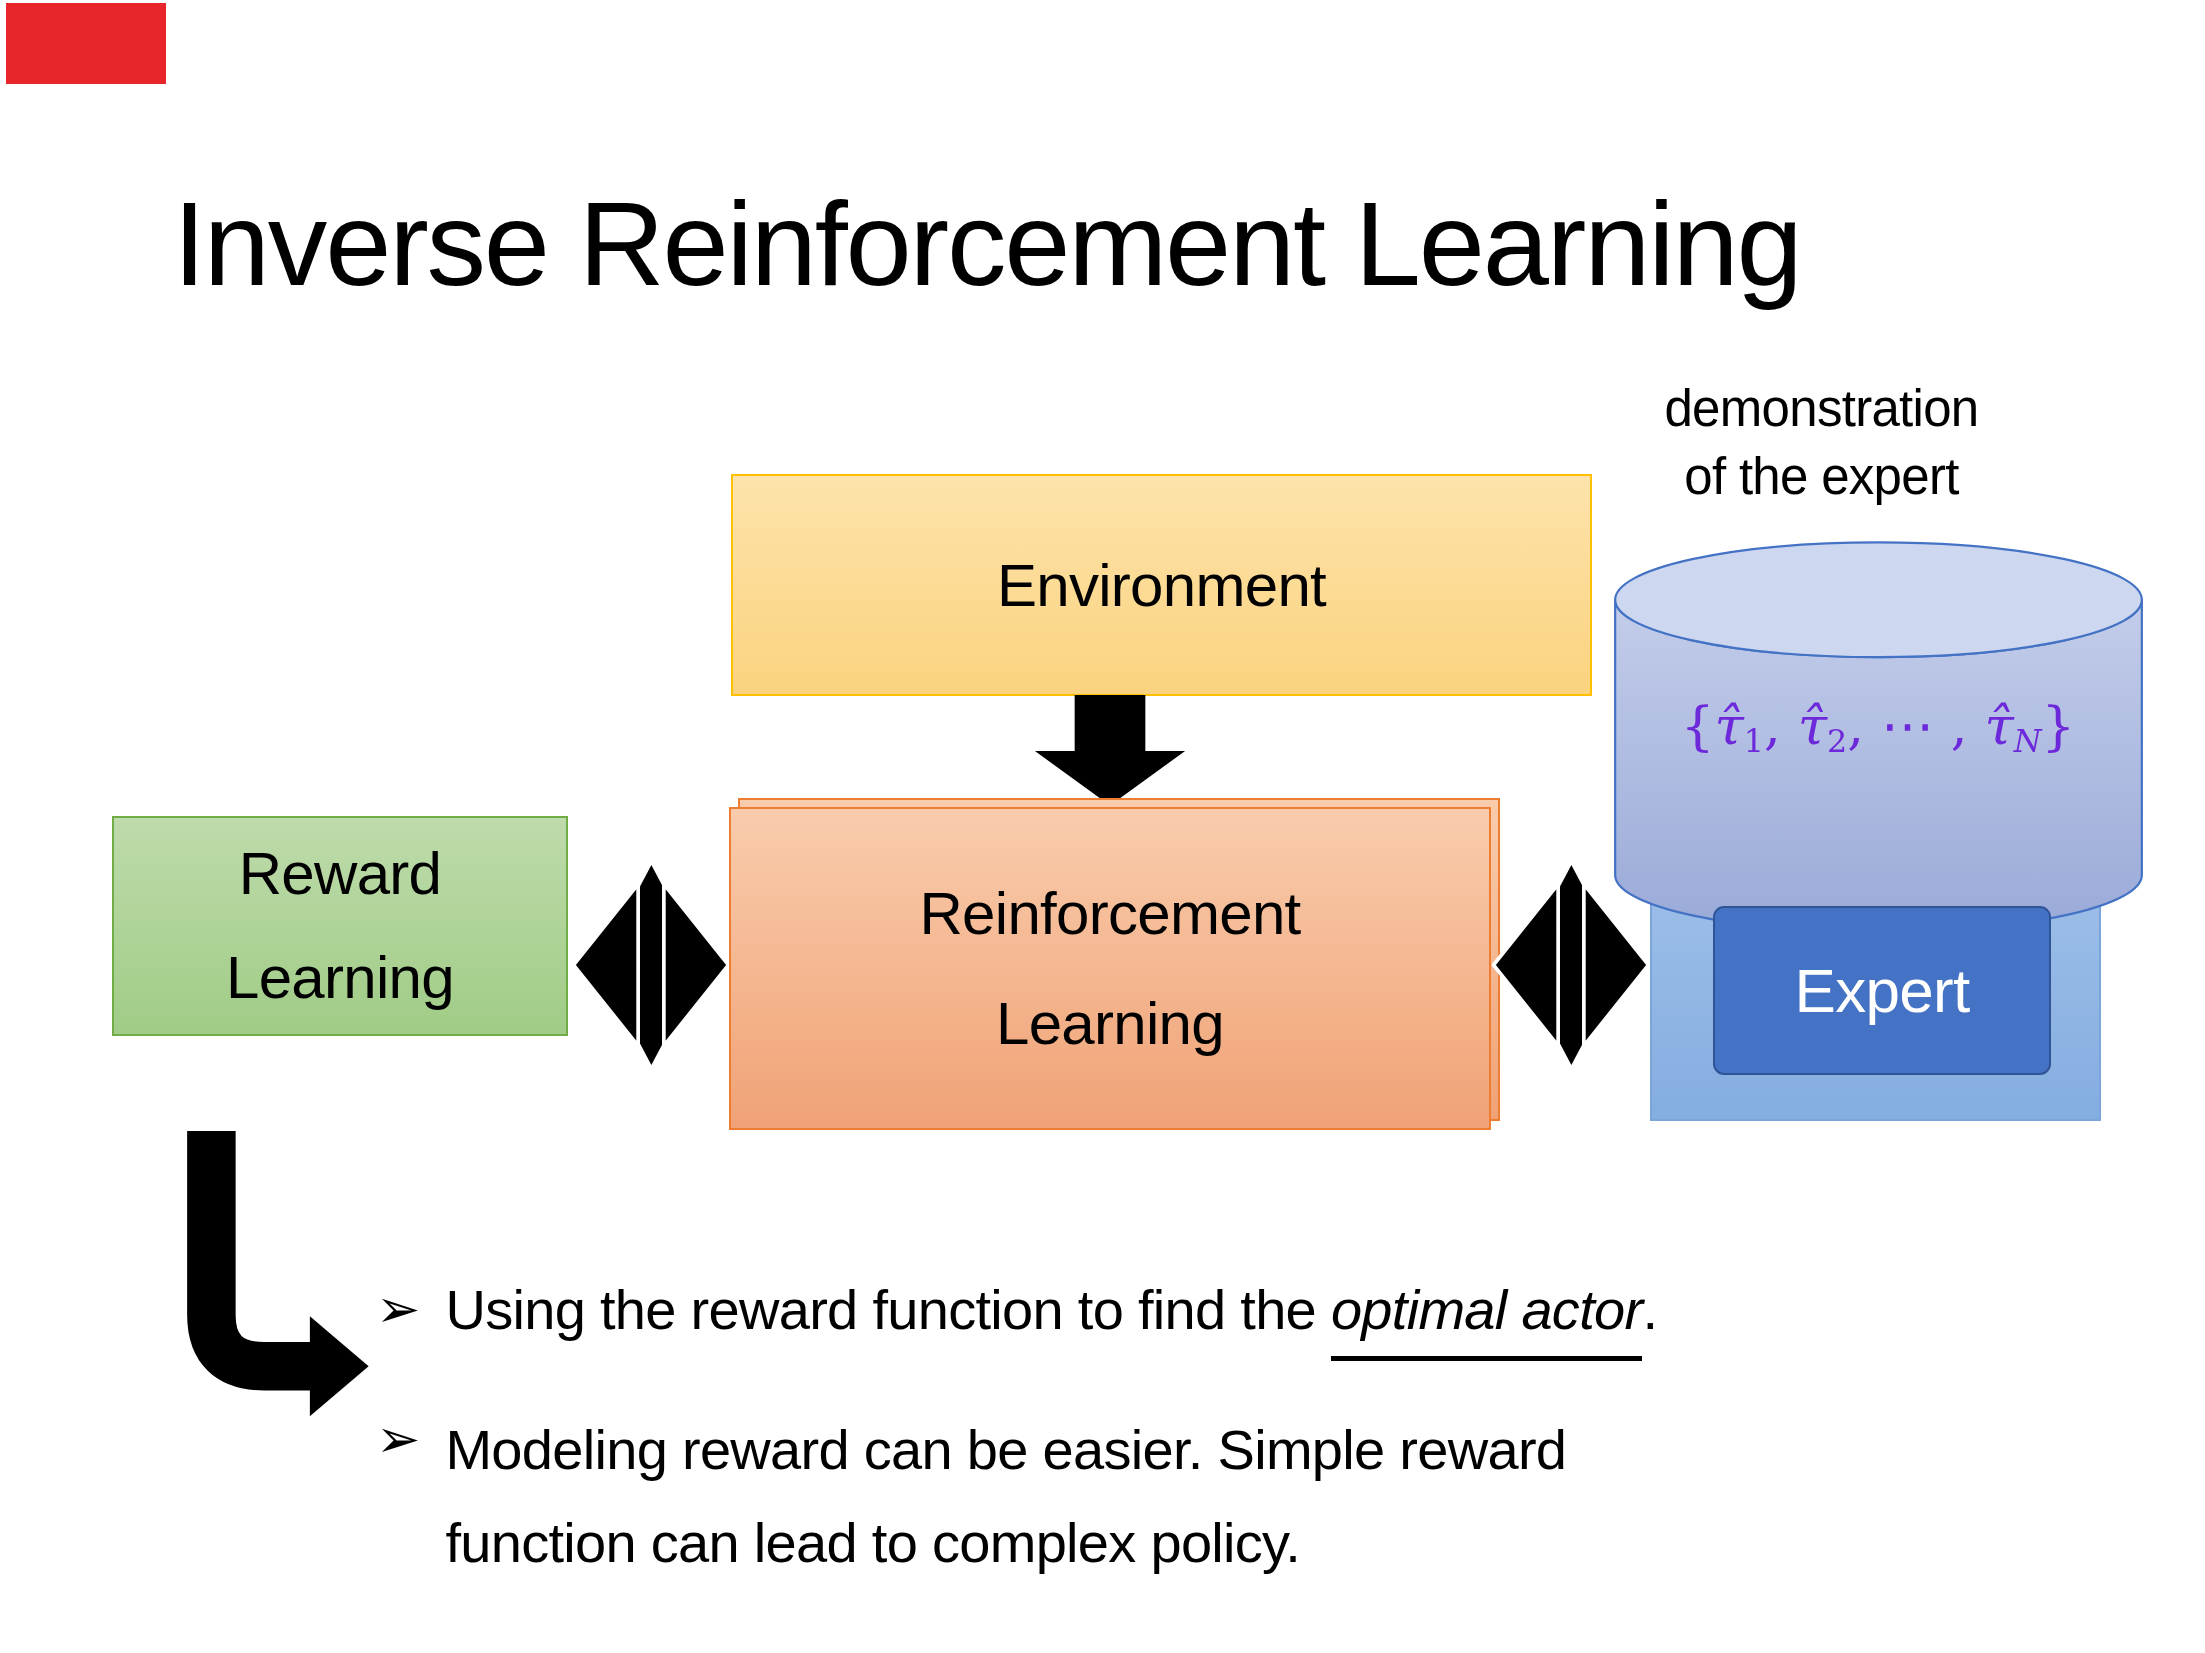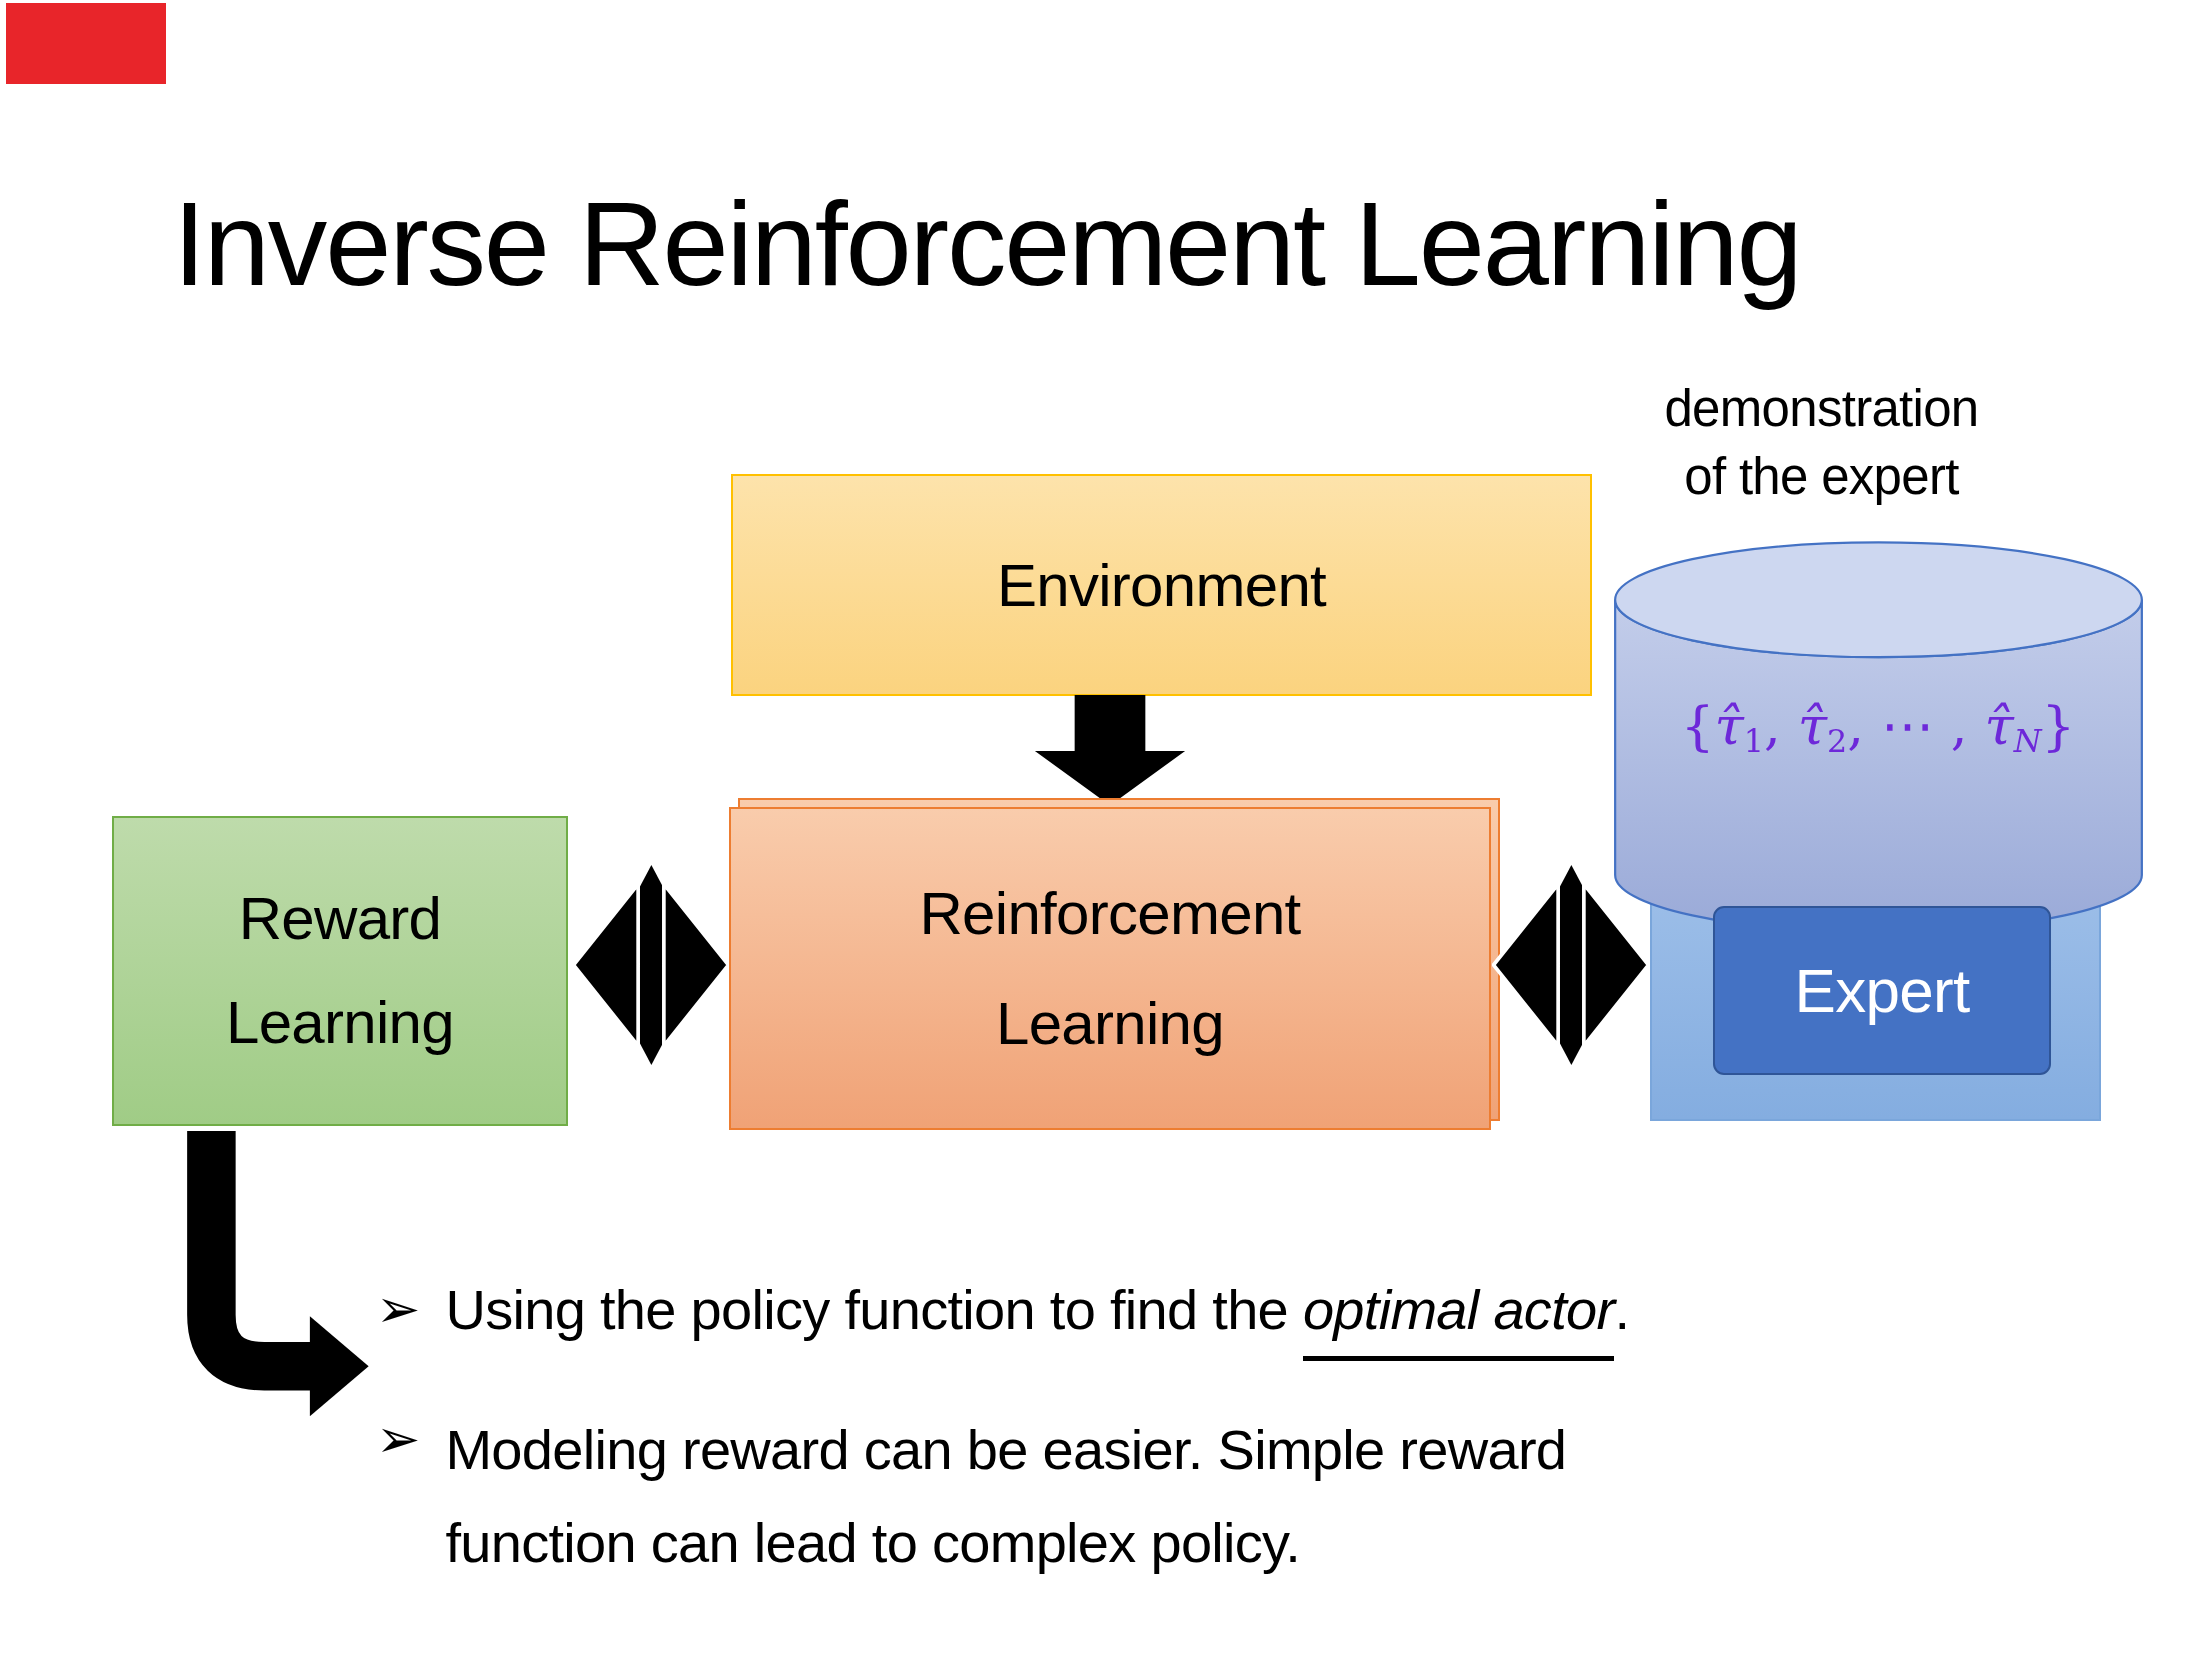--- a/index.html
+++ b/index.html
@@ -23,21 +23,21 @@
 
   .env-box{
     left:731px;top:474px;width:861px;height:222px;
     background:linear-gradient(180deg,#FDE3AB 0%,#FBD37F 100%);
     border:2.9px solid #FFC000;box-sizing:border-box;
     display:flex;align-items:center;justify-content:center;
     font-size:60px;letter-spacing:-0.7px;
   }
 
   .reward-box{
-    left:112px;top:816px;width:456px;height:310px;
+    left:112px;top:816px;width:456px;height:220px;
     background:linear-gradient(180deg,#BEDBAB 0%,#A0CC86 100%);
     border:2.2px solid #70AD47;box-sizing:border-box;
     display:flex;flex-direction:column;align-items:center;justify-content:center;
     font-size:60px;line-height:104px;letter-spacing:-0.7px;text-align:center;
   }
 
   .rl-box-back{
     left:738px;top:798px;width:762px;height:323px;
     background:linear-gradient(180deg,#F9CCAC 0%,#F0A276 100%);
     border:2.2px solid #ED7D31;box-sizing:border-box;
@@ -147,21 +147,21 @@
     <span>Expert</span>
   </div>
 
   <svg class="abs" style="left:176px;top:1131px" width="206" height="316" viewBox="0 0 280 430">
     <path d="M48,0 L48,250 Q48,320 120,320 L184,320" fill="none" stroke="#000000" stroke-width="66"></path>
     <polygon points="182,252 182,388 262,320" fill="#000000"></polygon>
   </svg>
 
   <div class="abs bullet bullet1">
     <span class="marker">➢</span>
-    <span class="btext"><span>Using the policy function to find the </span><span class="em">optimal actor</span><span>.</span></span>
+    <span class="btext"><span>Using the reward function to find the </span><span class="em">optimal actor</span><span>.</span></span>
   </div>
 
   <div class="abs bullet bullet2">
     <span class="marker">➢</span>
     <span class="btext"><span>Modeling reward can be easier. Simple reward</span><br><span>function can lead to complex policy.</span></span>
   </div>
 
 </div>
 
 

